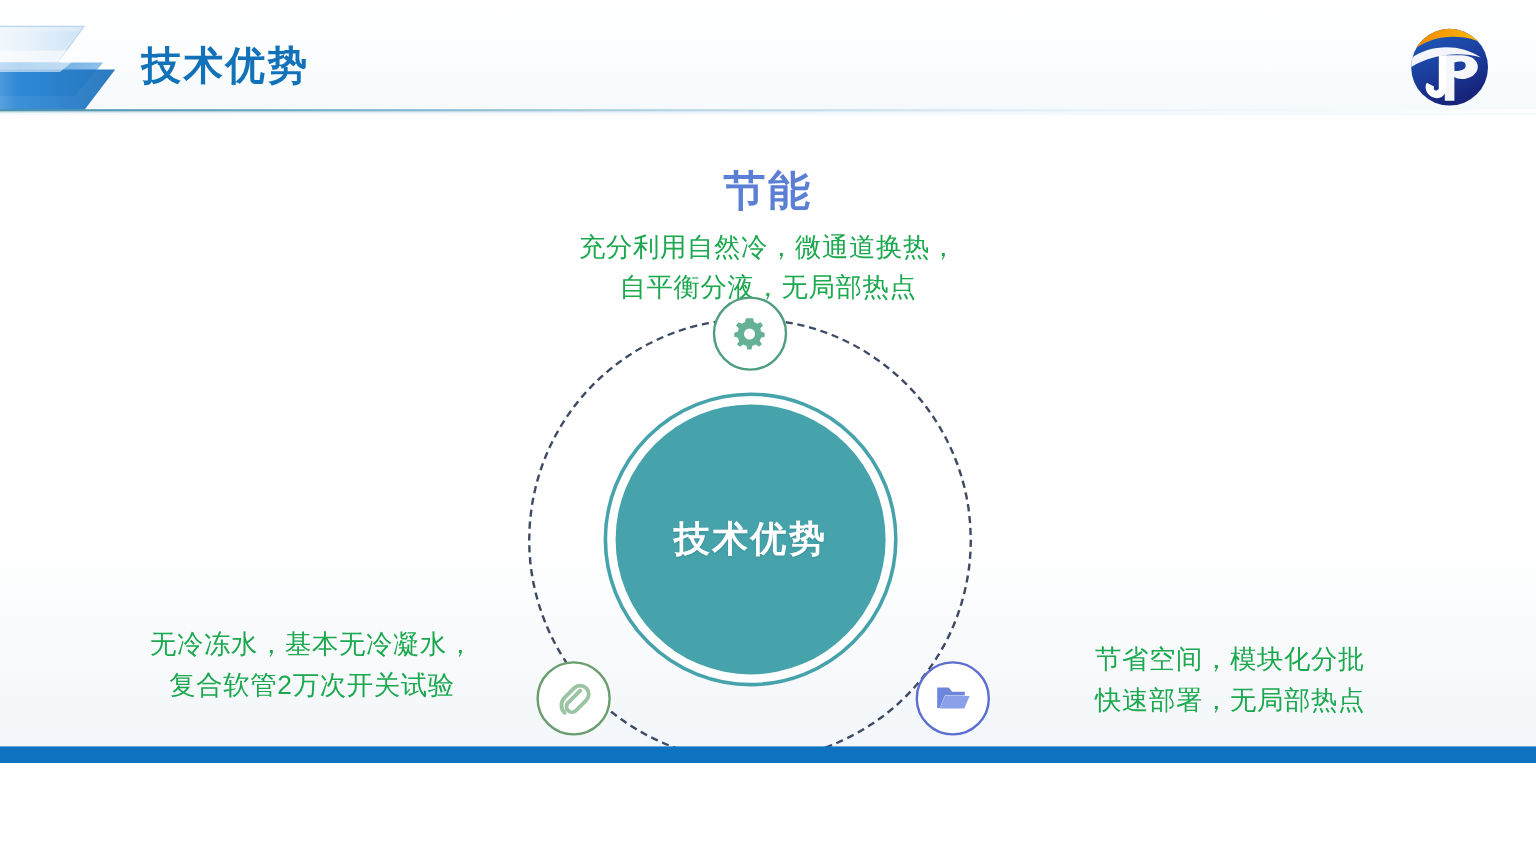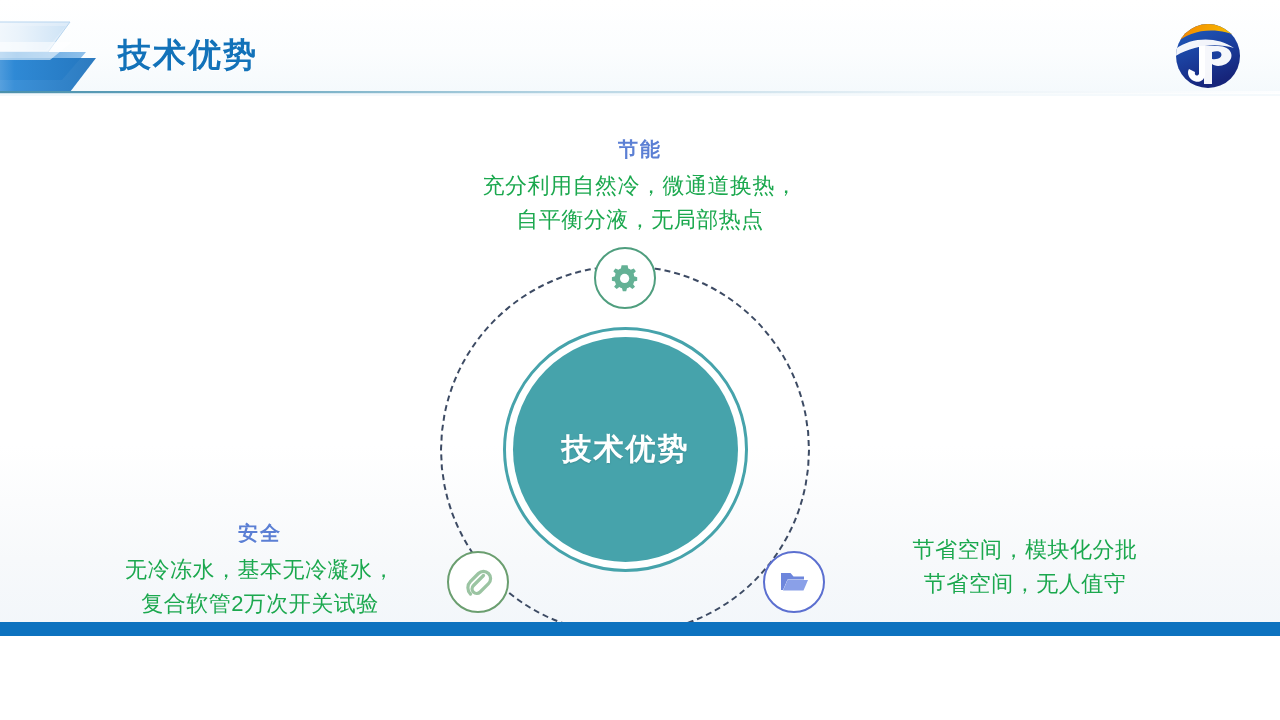--- a/index.html
+++ b/index.html
@@ -128,21 +128,21 @@
     border: 2px solid #6a9e6f;
   }
   .node-folder {
     left: 338px; top: 296px;
     border: 2px solid #5b6fd0;
   }
 
   
   .block { position: absolute; text-align: center; }
   .block-title {
-    font-size: 20px;
+    font-size: 35px;
     font-weight: bold;
     color: #5b7fd4;
     letter-spacing: 2px;
     margin-bottom: 6px;
     text-shadow: 0 1px 0 rgba(255,255,255,0.6);
   }
   .block-body {
     font-size: 22px;
     color: #1ba84e;
     line-height: 1.55;
@@ -222,28 +222,27 @@
     </g>
   </svg>
 
   <div class="block block-top">
     <div class="block-title">节能</div>
     <div class="block-body">充分利用自然冷，微通道换热，
 自平衡分液，无局部热点</div>
   </div>
 
   <div class="block block-left">
-    <div class="block-title">安全</div>
     <div class="block-body">无冷冻水，基本无冷凝水，
 复合软管2万次开关试验</div>
   </div>
 
   <div class="block block-right">
     <div class="block-body">节省空间，模块化分批
-节省空间，无人值守</div>
+快速部署，无局部热点</div>
   </div>
 
   <div class="diagram">
 
     <div class="dashed-ring"></div>
 
     <div class="core-outer"></div>
     <div class="core-inner">
       <span class="core-label">技术优势</span>
     </div>

